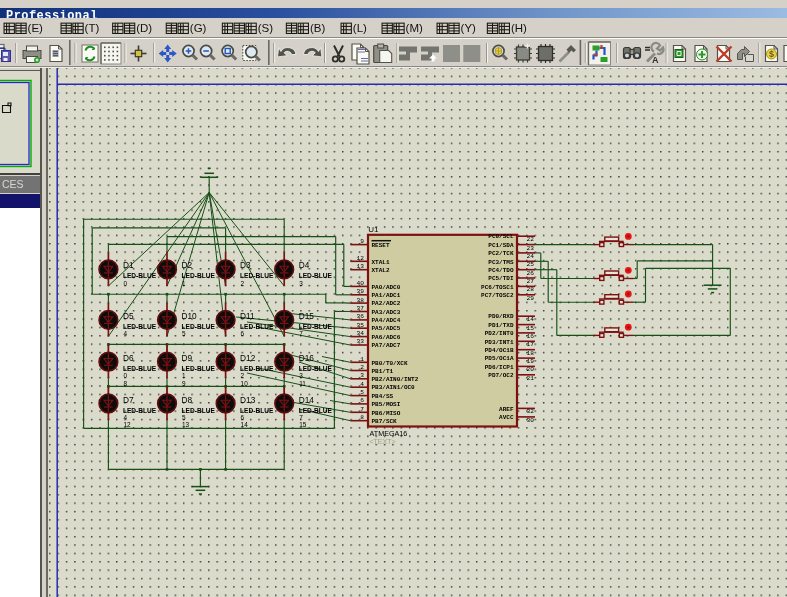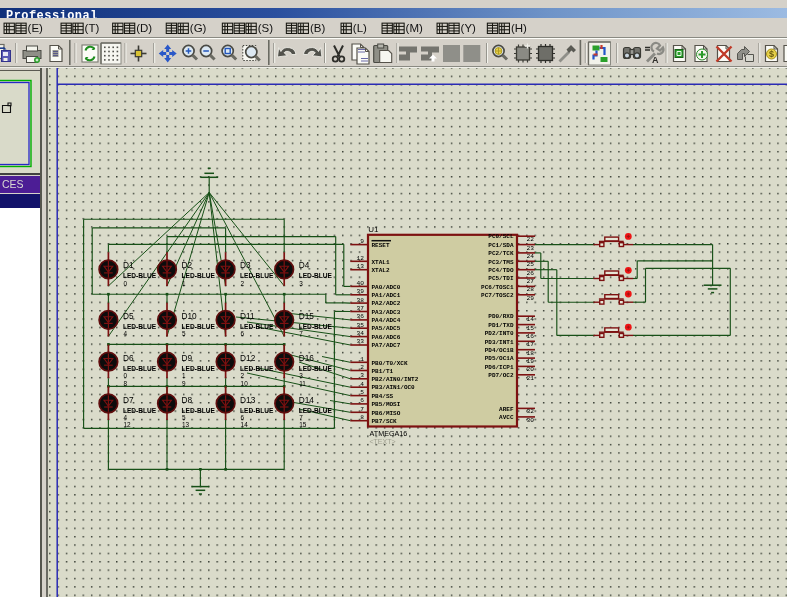--- a/index.html
+++ b/index.html
@@ -7,21 +7,21 @@
 #menu{position:absolute;left:0;top:18px;width:787px;height:19px;background:#d5d1c9;}
 #menusep{position:absolute;left:0;top:37px;width:787px;height:1px;background:#8a8a82;}
 #menusep2{position:absolute;left:0;top:38px;width:787px;height:1px;background:#fdfdf8;}
 #toolbar{position:absolute;left:0;top:39px;width:787px;height:27px;background:#d5d1c9;}
 #tbsep{position:absolute;left:0;top:66px;width:787px;height:1px;background:#8a8a82;}
 #tbsep2{position:absolute;left:0;top:67px;width:787px;height:1px;background:#eeeee8;}
 #main{position:absolute;left:0;top:68px;width:787px;height:529px;background:#d5d1c9;}
 #sch{position:absolute;left:48px;top:0px;width:739px;height:529px;}
 
 #ovbox{position:absolute;left:0;top:2px;width:40px;height:102px;background:#d9dac9;border-top:1px solid #5a5a52;border-bottom:2px solid #404040;border-right:2px solid #404040;}
-#devhdr{position:absolute;left:0;top:108px;width:40px;height:17px;background:#4c1d95;color:#d8d8d2;font-size:10.5px;line-height:17px;padding-left:2px;box-sizing:border-box;}
+#devhdr{position:absolute;left:0;top:108px;width:40px;height:17px;background:#737373;color:#d8d8d2;font-size:10.5px;line-height:17px;padding-left:2px;box-sizing:border-box;}
 #devsel{position:absolute;left:0;top:126px;width:40px;height:14px;background:#12126a;}
 #devlist{position:absolute;left:0;top:140px;width:40px;height:389px;background:#ffffff;}
 #pborder{position:absolute;left:40px;top:0px;width:2px;height:529px;background:#55554d;}
 #pgap{position:absolute;left:42px;top:0px;width:4px;height:529px;background:#d5d1c9;}
 #wborder{position:absolute;left:46px;top:0px;width:2px;height:529px;background:#6a6a62;}
 </style></head><body>
 <div id="win">
   <div id="title">
       <span>Professional</span>
     </div>

